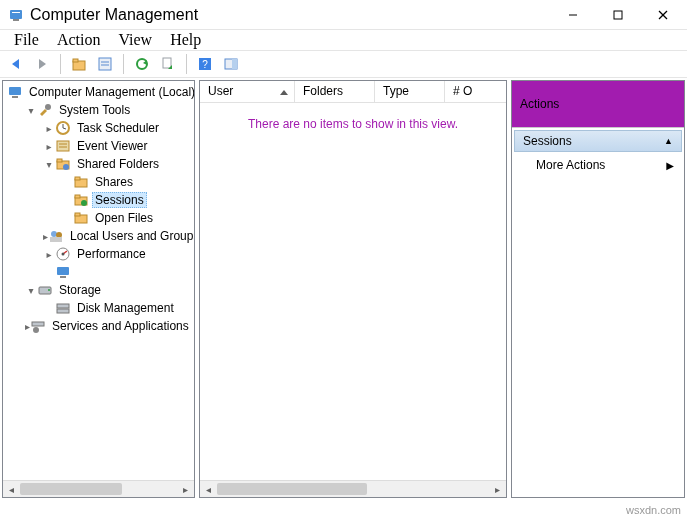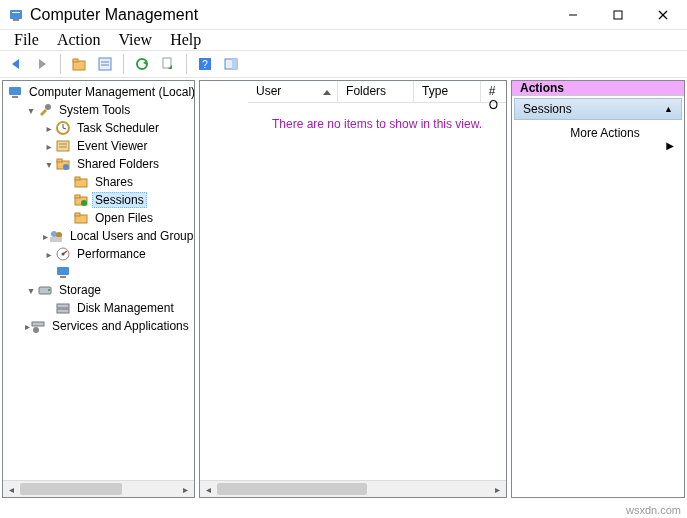--- a/index.html
+++ b/index.html
@@ -19,44 +19,44 @@
   
   .toolbar { display:flex; align-items:center; height: 28px; border-top:1px solid #e5e5e5; border-bottom:1px solid #e5e5e5; padding: 0 4px; gap: 2px; }
   .tbtn { width: 24px; height: 24px; display:flex; align-items:center; justify-content:center; border:1px solid transparent; border-radius:2px; }
   .tsep { width:1px; height:20px; background:#ccc; margin:0 4px; }
 
   
   .workarea { display:flex; height: calc(518px - 30px - 20px - 28px - 18px); position:relative; }
 
   .pane { border:1px solid #828790; background:#fff; margin:2px; display:flex; flex-direction:column; min-width:0; }
   .tree-pane { width: 193px; overflow:auto; position:relative;}
-  .center-pane { flex:1; position:relative;padding-left:48px;}
+  .center-pane { flex:1; position:relative;}
   .actions-pane { width: 174px; }
 
   
   ul.tree { list-style:none; margin:2px 0; padding:0 0 0 4px; white-space:nowrap; }
   ul.tree ul { list-style:none; margin:0; padding-left:18px; }
   li.node { padding:0; }
   .node-row { display:flex; align-items:center; height:18px; padding-right:4px;}
   .twisty { width:12px; text-align:center; color:#6b6b6b; font-size:10px; cursor:default; }
   .node-icon { width:16px; height:16px; margin:0 3px 0 0; display:flex; align-items:center; justify-content:center; }
   .node-label { padding: 1px 3px; }
   .node-label.selected { background:#cde8ff; border:1px dotted #7ab6e8; padding:0 2px;}
 
   
   .list-header { display:flex; height:22px; border-bottom:1px solid #e1e1e1; }
   .col { padding:3px 8px; border-right:1px solid #e1e1e1; font-size:12px; position:relative;}
   .col.sort::after { content:""; position:absolute; right:6px; top:9px; border-left:4px solid transparent; border-right:4px solid transparent; border-bottom:5px solid #5b5b5b; }
   .empty-msg { text-align:center; color:#a21caf; padding:14px 4px; font-size:12px;}
 
   
-  .actions-header { background:#f0abfc; border-bottom:1px solid #c9c9c9; font-weight:700; font-size:12px; padding:0 8px; }
+  .actions-header { background:#a21caf; border-bottom:1px solid #c9c9c9; font-weight:400; font-size:12px; padding:16px 8px; }
   .actions-sub { background: linear-gradient(#dbe8f5,#c2d8ee); border:1px solid #a8c2da; margin:2px; padding:3px 8px; font-size:12px; display:flex; align-items:center; }
   .actions-sub .caret { margin-left:auto; font-size:9px; }
-  .actions-item { padding:4px 10px 4px 24px; font-size:12px; display:flex; align-items:center;flex-direction:column; }
+  .actions-item { padding:4px 10px 4px 24px; font-size:12px; display:flex; align-items:center; }
   .actions-item .arrow { margin-left:auto; font-size:10px; }
 
   
   .hscroll { height:17px; background:#f0f0f0; display:flex; border-top:1px solid #dcdcdc; position:absolute; left:0; right:0; bottom:0;}
   .hscroll .arrow { width:17px; display:flex; align-items:center; justify-content:center; color:#606060; font-size:10px; }
   .hscroll .track { flex:1; position:relative; }
   .hscroll .thumb { position:absolute; top:2px; bottom:2px; background:#cdcdcd; border-radius:2px; }
 
   
   .watermark { position:absolute; right:6px; bottom:2px; font-size:11px; color:#999; }

